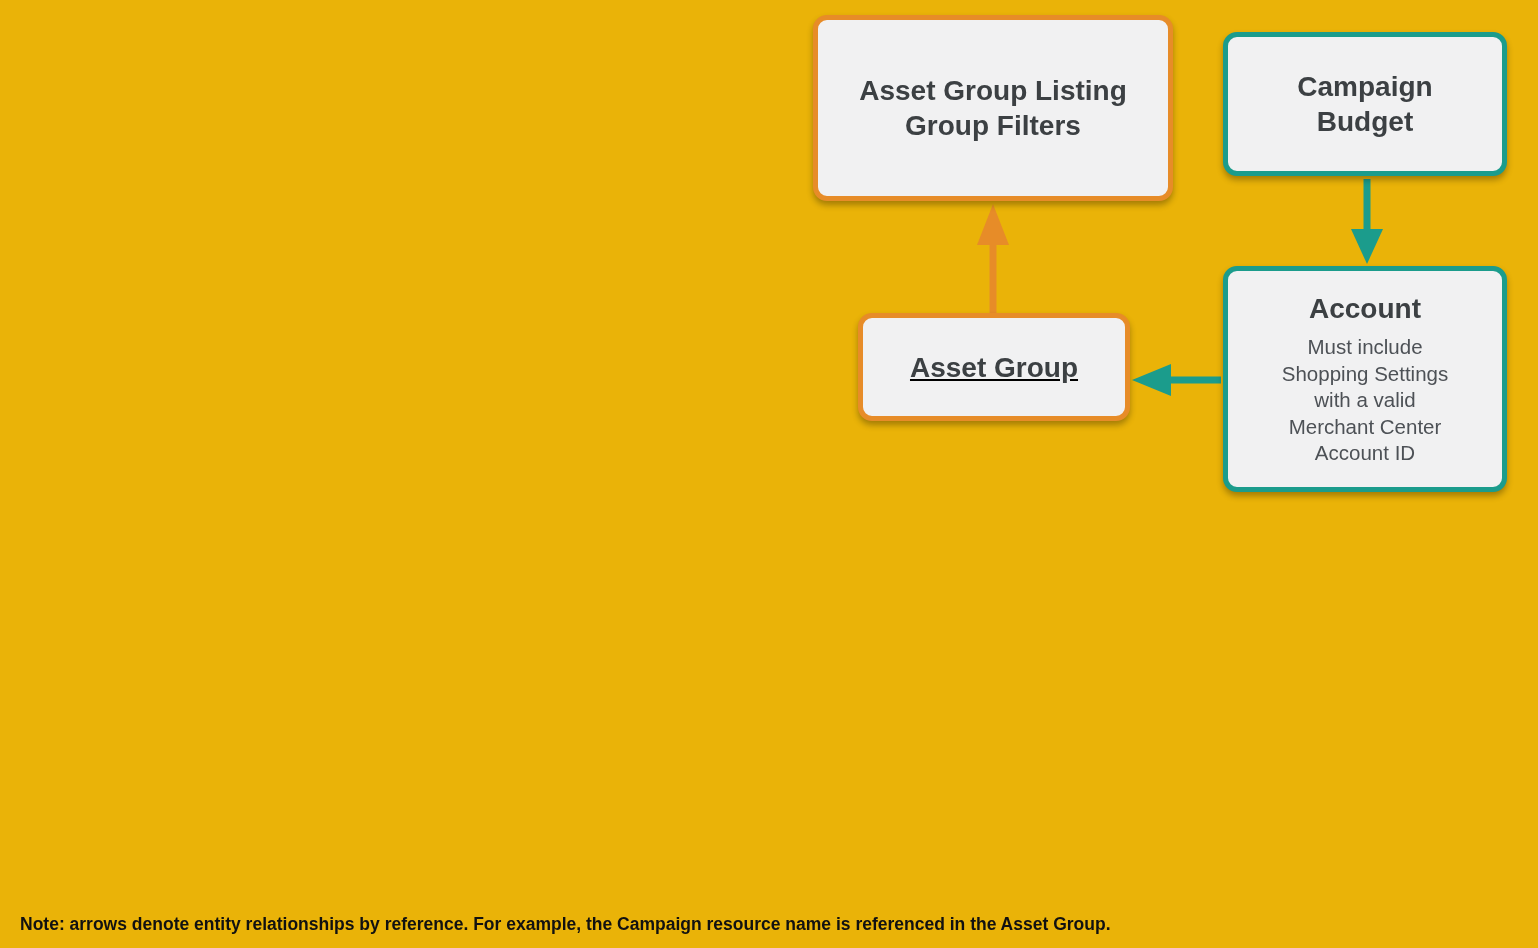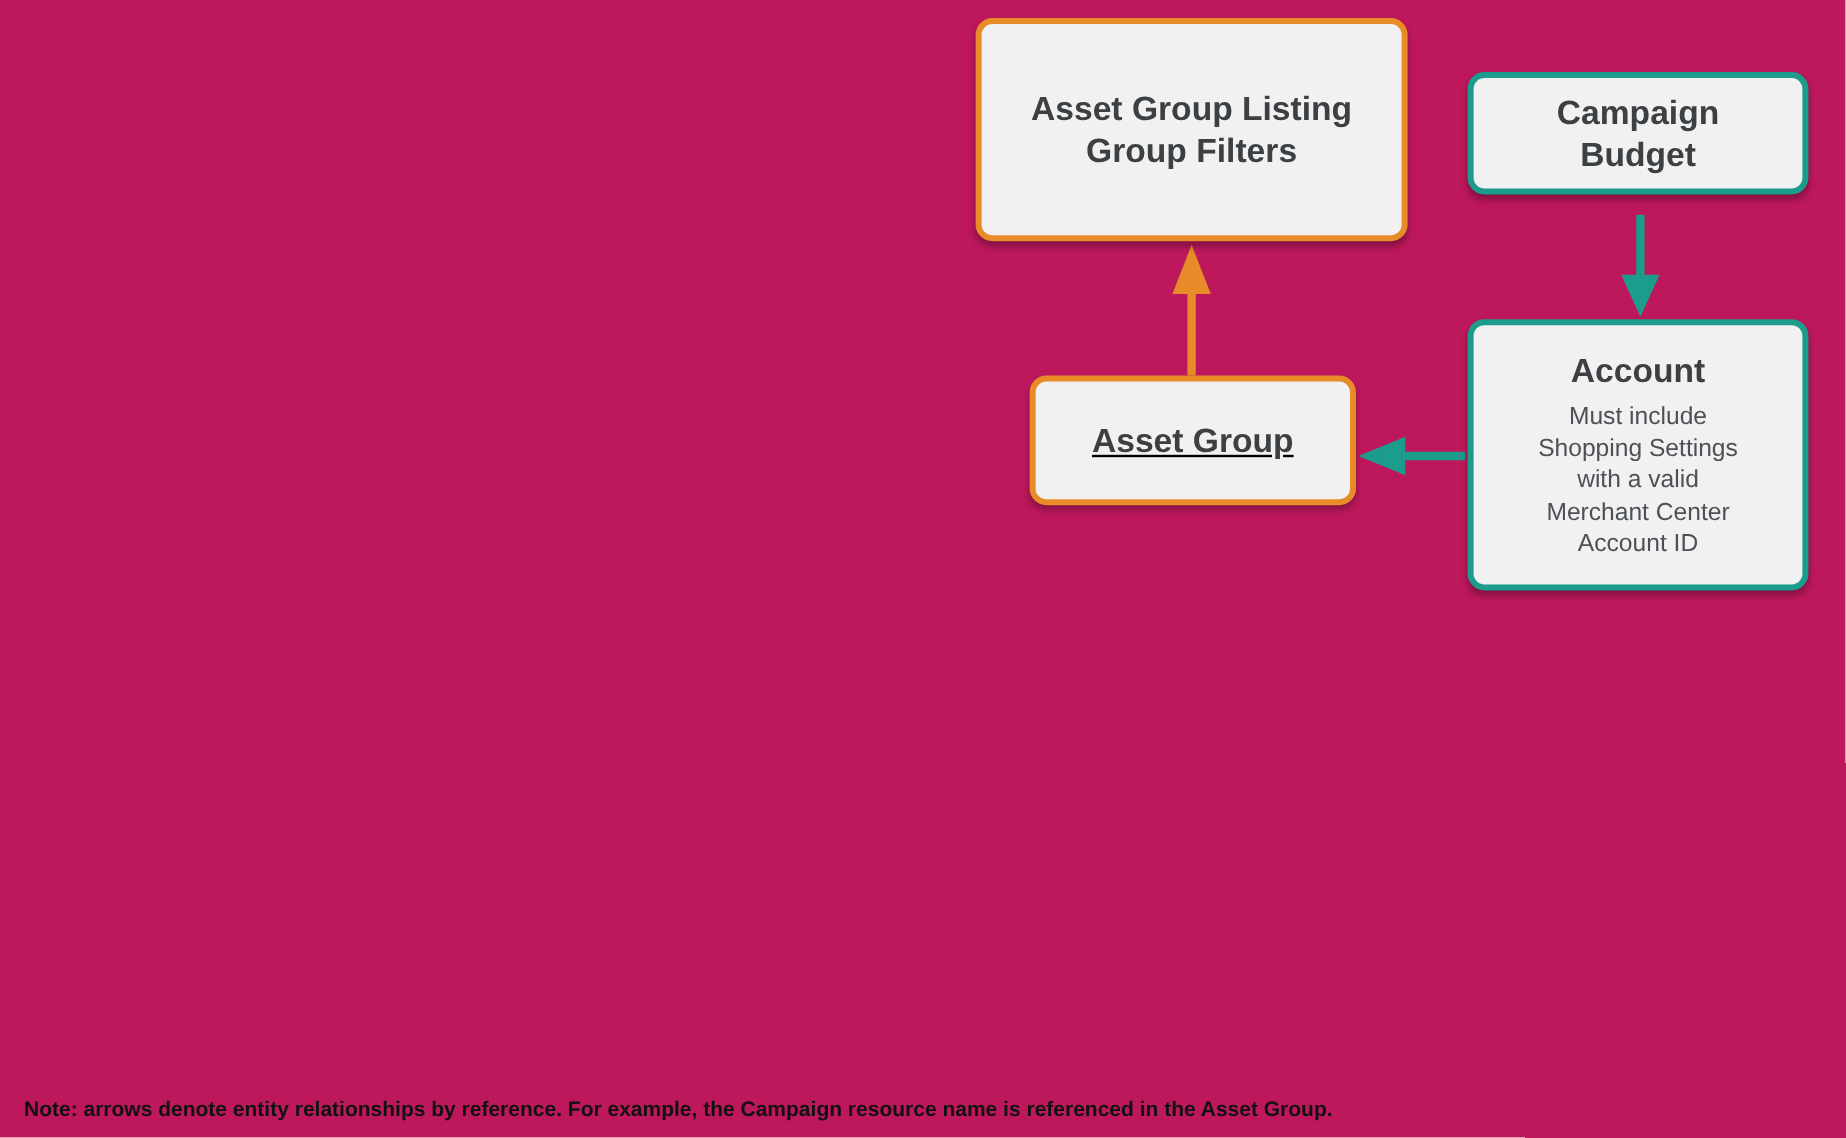--- a/index.html
+++ b/index.html
@@ -5,21 +5,21 @@
   html, body {
     margin: 0;
     padding: 0;
     background: #ffffff;
     font-family: "Liberation Sans", sans-serif;
   }
   .canvas {
     position: relative;
     width: 1538px;
     height: 948px;
-    background: #be185d;
+    background: #eab308;
     overflow: hidden;
   }
   .arrow-layer {
     position: absolute;
     left: 0; top: 0;
     width: 1538px; height: 948px;
     pointer-events: none;
   }
   line.arrow-orange { stroke: var(--orange, #E78C28); stroke-width: 7; }
   polygon.arrow-orange { fill: var(--orange, #E78C28); }
@@ -54,21 +54,21 @@
     font-weight: normal;
     color: var(--subtitle-text, #4D5156);
     line-height: 1.3;
     margin-top: 6px;
   }
 
   #node-filters   { left: 813px; top: 15px;  width: 360px; height: 186px; }
   #node-filters .node-title    { max-width: 320px; }
   #node-filters .node-subtitle { max-width: 302px; }
 
-  #node-budget    { left: 1223px; top: 60px; width: 284px; height: 102px; text-align: center; }
+  #node-budget    { left: 1223px; top: 32px; width: 284px; height: 144px; text-align: center; }
   #node-budget .node-title { max-width: 200px; }
 
   #node-assetgroup { left: 858px; top: 313px; width: 272px; height: 108px; text-decoration: underline; }
 
   #node-campaign  { left: 1223px; top: 266px; width: 284px; height: 226px; }
   #node-campaign .node-subtitle { max-width: 186px; font-size: 20.5px; margin-top: 8px; }
 
   .note {
     position: absolute;
     left: 20px;

